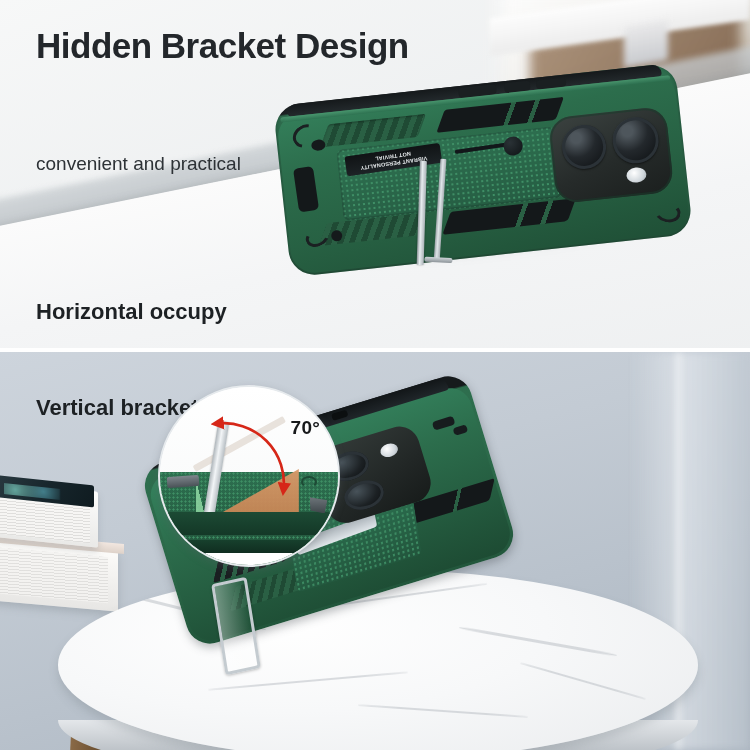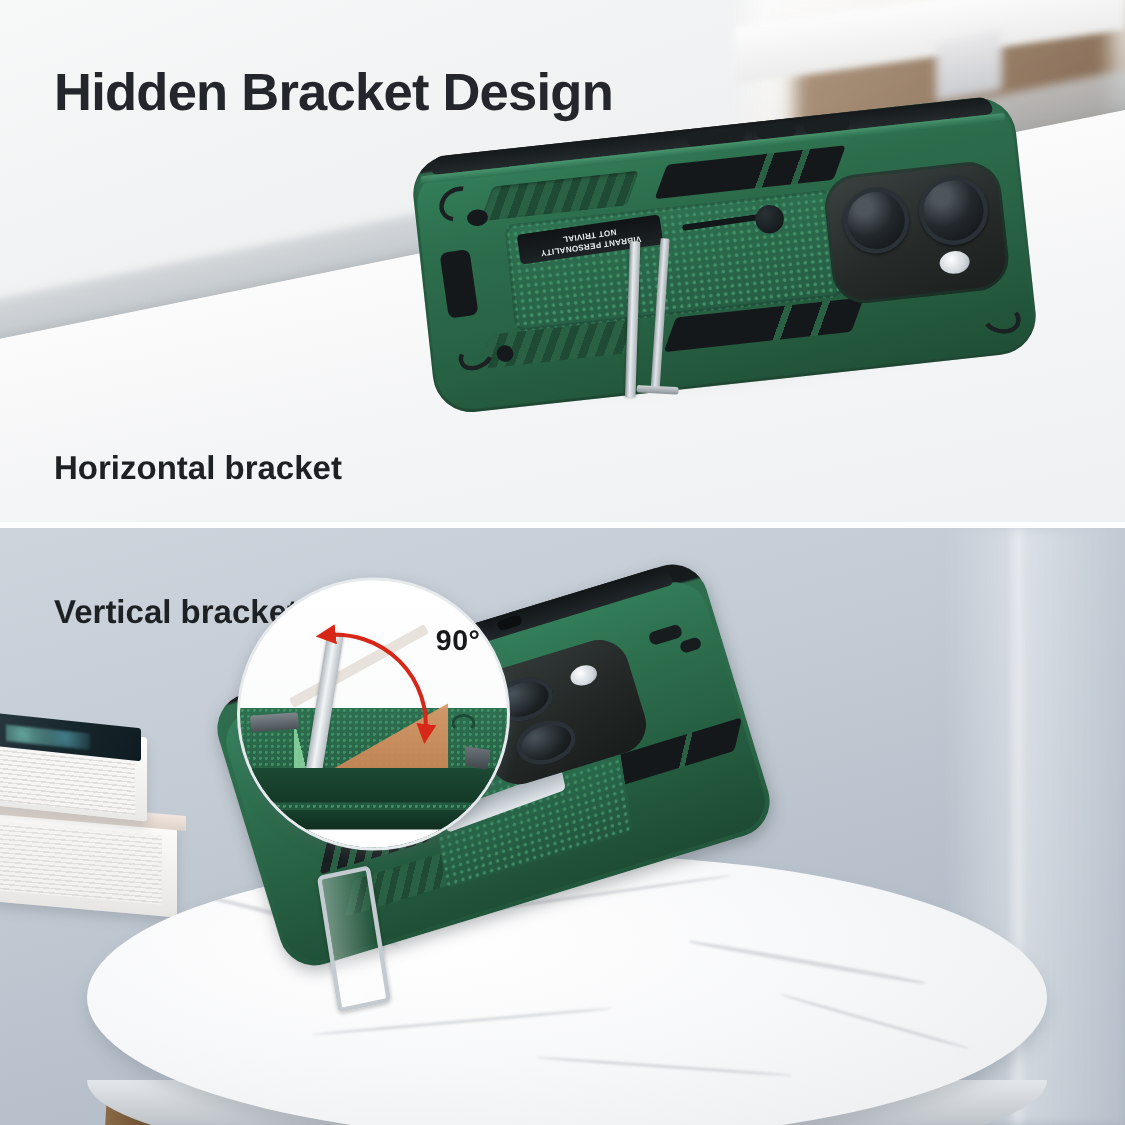--- a/index.html
+++ b/index.html
@@ -35,21 +35,21 @@
         transform:rotate(-11.5deg); filter:blur(3px); opacity:.75; }
   .dark-gap { position:absolute; left:235px; top:205px; width:190px; height:26px;
         background:linear-gradient(90deg,#8d9399,#5f676d 35%,#3c4347 60%,#6e757b);
         transform:rotate(-11.5deg); filter:blur(1.2px); border-radius:2px; }
   .gap-slats { position:absolute; left:300px; top:208px; width:70px; height:22px;
         transform:rotate(-11.5deg);
         background:repeating-linear-gradient(90deg,#2e3438 0 4px,#7b8288 4px 9px);
         filter:blur(.6px); opacity:.9; }
 
   .headline { position:absolute; left:36px; top:24px; font-size:35px; font-weight:700;
-              color:#23272b; letter-spacing:-.5px; line-height:1.24;margin-top:16px; }
+              color:#23272b; letter-spacing:-.5px; line-height:1.24; }
   .subtitle { position:absolute; left:36px; top:128px; font-size:19px; color:#2d3236;
               line-height:1.25; }
   .label-horizontal { position:absolute; left:36px; top:299px; font-size:22px;
               font-weight:700; color:#1d2124; }
 
   
   .phone-h { position:absolute; left:281px; top:84px; width:404px; height:172px;
              transform:rotate(-6.2deg); }
   .ph-shadow { position:absolute; left:6px; top:132px; width:392px; height:40px;
              background:radial-gradient(ellipse at 50% 50%,rgba(90,96,102,.40),rgba(90,96,102,0) 70%);
@@ -346,22 +346,23 @@
       <div class="mic-dot"></div>
       <div class="side-slot"></div>
       <div class="corner-bl"></div>
       <div class="dot-bl"></div>
       <div class="corner-br"></div>
     </div>
 
     <h1 class="headline">Hidden Bracket Design</h1>
     <p class="subtitle">
       <br>
+      <span>convenient and practical</span>
     </p>
-    <div class="label-horizontal">Horizontal bracket</div>
+    <div class="label-horizontal">Horizontal occupy</div>
   </section>
 
   <section class="panel-bot">
     <div class="bot-bg"></div>
     <div class="curtain"></div>
     <div class="curtain-line"></div>
 
     <div class="books">
       <div class="book-bottom"></div>
       <div class="book-bottom-pages"></div>
@@ -430,17 +431,17 @@
           <marker id="arrHead" markerWidth="5" markerHeight="5" refX="2.6" refY="2.5" orient="auto">
             <path d="M0,0 L5,2.5 L0,5 z" fill="#d62718"></path>
           </marker>
           <marker id="arrTail" markerWidth="5" markerHeight="5" refX="2.6" refY="2.5" orient="auto">
             <path d="M5,0 L0,2.5 L5,5 z" fill="#d62718"></path>
           </marker>
         </defs>
         <path d="M14,18 A 58 58 0 0 1 78,82" fill="none" stroke="#d62718" stroke-width="2.6" marker-start="url(#arrTail)" marker-end="url(#arrHead)"></path>
       </svg>
 
-      <div class="in-deg">90°</div>
+      <div class="in-deg">70°</div>
     </div>
   </section>
 
 </div>
 
 </body></html>

